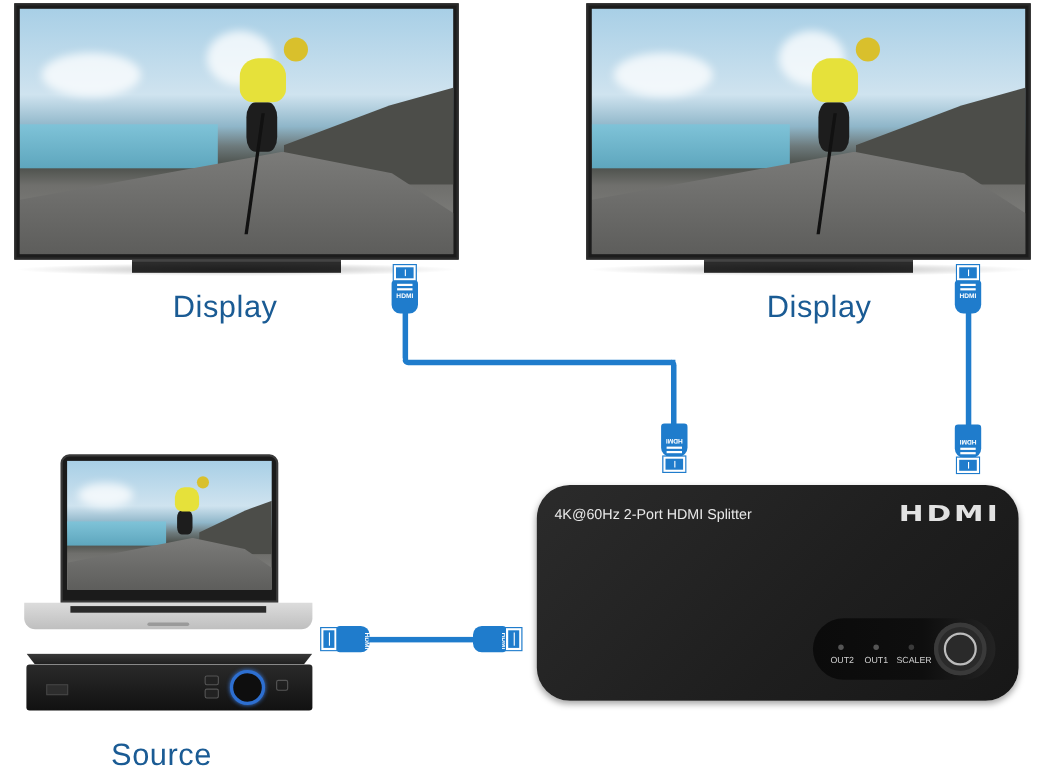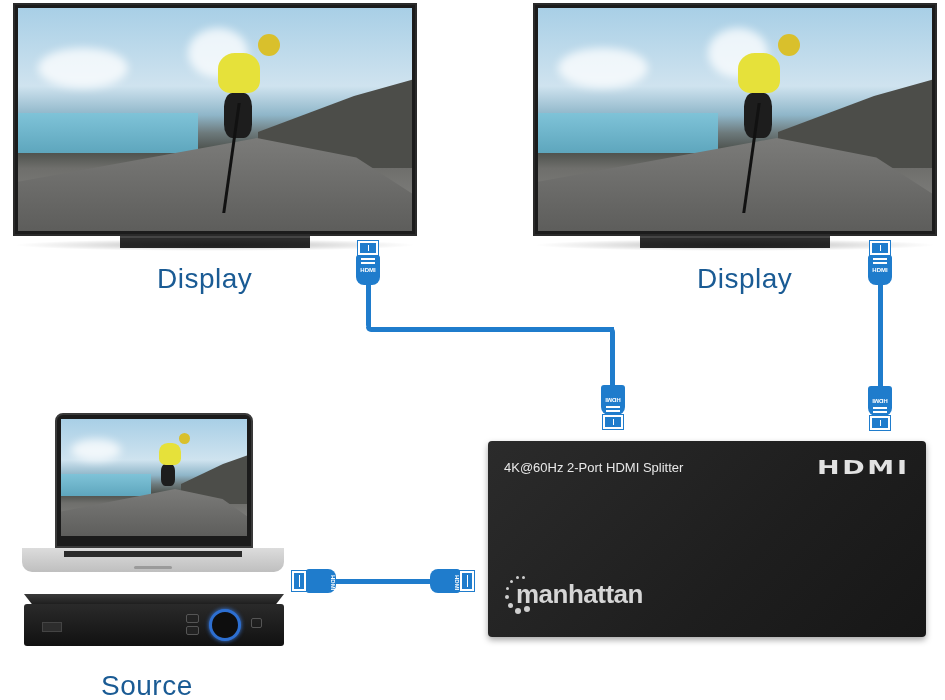--- a/index.html
+++ b/index.html
@@ -34,21 +34,21 @@
   .laptop-lid { background:#1b1b1b; border-radius:8px 8px 0 0; border:2px solid #3a3a3a; box-sizing:border-box; }
   .laptop-base { background:linear-gradient(180deg,#dcdcdc,#bfbfbf); border-radius:0 0 10px 10px; }
   .keyboard { background:#2a2a2a; }
 
   
   .dvr { background:linear-gradient(180deg,#2a2a2a,#111); border-radius:3px; }
   .dvr-top { background:linear-gradient(180deg,#3a3a3a,#1f1f1f); clip-path:polygon(3% 100%, 97% 100%, 100% 0%, 0% 0%); }
   .dvr-ring { border:3px solid #2d6fd1; border-radius:50%; background:#0e0e0e; box-shadow:0 0 4px #3a7be0; }
 
   
-  .splitter { background:linear-gradient(135deg,#2b2b2b 0%, #1e1e1e 60%, #171717 100%); border-radius:4px; box-shadow:0 3px 6px rgba(0,0,0,0.35); }
+  .splitter { background:linear-gradient(135deg,#2b2b2b 0%, #1e1e1e 60%, #171717 100%); border-radius:30px; box-shadow:0 3px 6px rgba(0,0,0,0.35); }
   .splitter-title { color:#e8e8e8; font-size:13px; }
   .hdmi-logo { color:#e2e2e2; font-size:20px; font-weight:bold; letter-spacing:2px; font-family:"DejaVu Sans", sans-serif; transform:scaleX(1.35); transform-origin:right center; }
   .brand { color:#d6d6d6; font-size:26px; font-weight:bold; letter-spacing:-0.5px; }
   .brand-dots span { position:absolute; background:#cfcfcf; border-radius:50%; }
   .panel { background:linear-gradient(90deg,#0b0b0b 0%, #0e0e0e 60%, #232323 100%); border-radius:28px; }
   .led { position:absolute; width:5px; height:5px; border-radius:50%; background:#555; }
   .led-label { position:absolute; color:#cfcfcf; font-size:8px; }
   .power-btn { border-radius:50%; background:#2a2a2a; box-shadow:inset 0 0 0 4px #3a3a3a; }
   .power-ring { border:2px solid #bdbdbd; border-radius:50%; }
 </style>
@@ -167,27 +167,25 @@
   <div class="plug" style="left:430px;top:569px;width:30px;height:24px;border-radius:8px 3px 3px 8px;writing-mode:vertical-rl;padding-top:3px;">
     <span>HDMI</span>
   </div>
   <div class="plug-tip" style="left:460px;top:571px;width:14px;height:20px;"></div>
 </div>
 
 <div class="abs splitter" style="left:488px;top:441px;width:438px;height:196px;">
   <div class="abs splitter-title" style="left:16px;top:19px;">4K@60Hz 2-Port HDMI Splitter</div>
   <div class="abs hdmi-logo" style="right:16px;top:14px;">HDMI</div>
 
-  <div class="abs" style="left:14px;top:128px;width:160px;height:46px;">
-    <div class="brand-dots">
-      <span style="left:4px;top:18px;width:3px;height:3px;"></span>
-      <span style="left:8px;top:11px;width:3px;height:3px;"></span>
-      <span style="left:14px;top:7px;width:3px;height:3px;"></span>
-      <span style="left:20px;top:7px;width:3px;height:3px;"></span>
-      <span style="left:3px;top:26px;width:4px;height:4px;"></span>
-      <span style="left:6px;top:34px;width:5px;height:5px;"></span>
-      <span style="left:13px;top:39px;width:6px;height:6px;"></span>
-      <span style="left:22px;top:37px;width:6px;height:6px;"></span>
+
+  <div class="abs panel" style="left:251px;top:121px;width:166px;height:56px;">
+    <div class="led" style="left:23px;top:24px;"></div>
+    <div class="led-label" style="left:16px;top:34px;">OUT2</div>
+    <div class="led" style="left:55px;top:24px;"></div>
+    <div class="led-label" style="left:47px;top:34px;">OUT1</div>
+    <div class="led" style="left:87px;top:24px;background:#3a3a3a;"></div>
+    <div class="led-label" style="left:76px;top:34px;">SCALER</div>
+    <div class="abs power-btn" style="left:110px;top:4px;width:48px;height:48px;">
+      <div class="abs power-ring" style="left:9px;top:9px;width:26px;height:26px;"></div>
     </div>
-    <div class="abs brand" style="left:14px;top:10px;">manhattan</div>
   </div>
-
 </div>
 
 </body></html>

